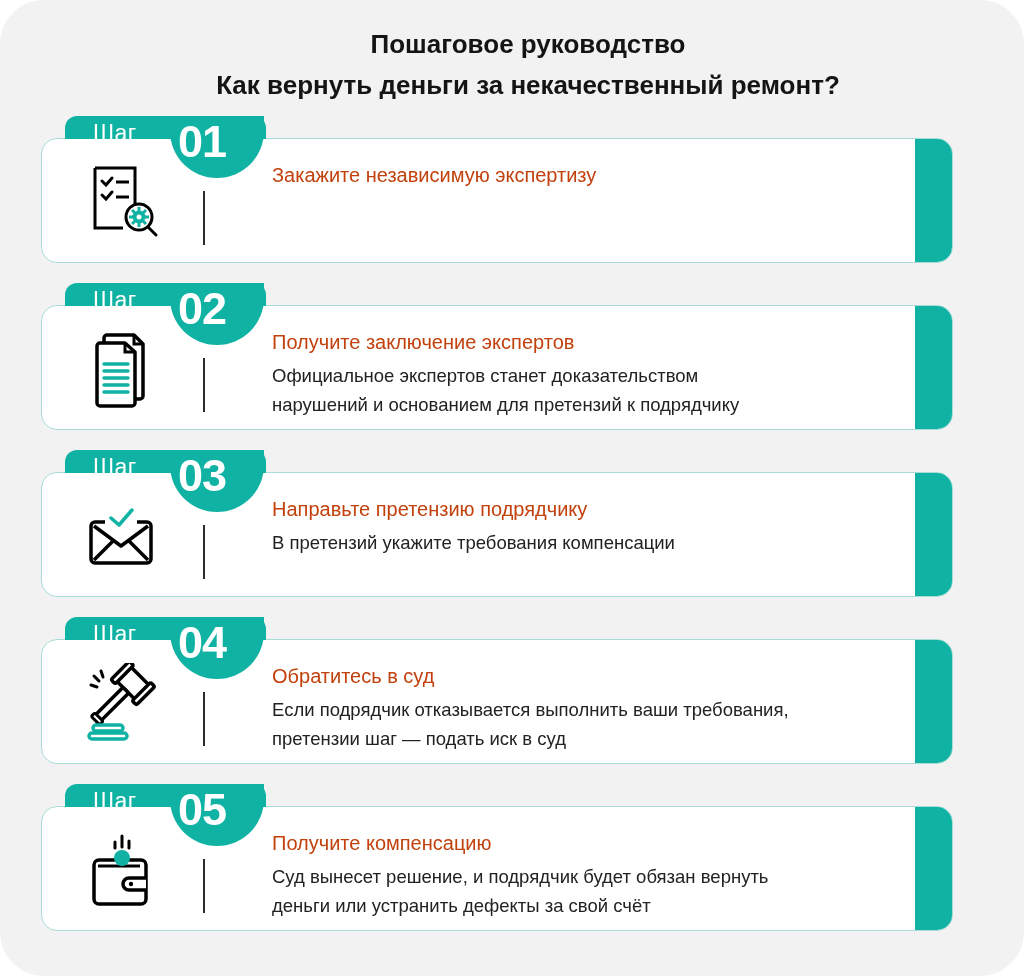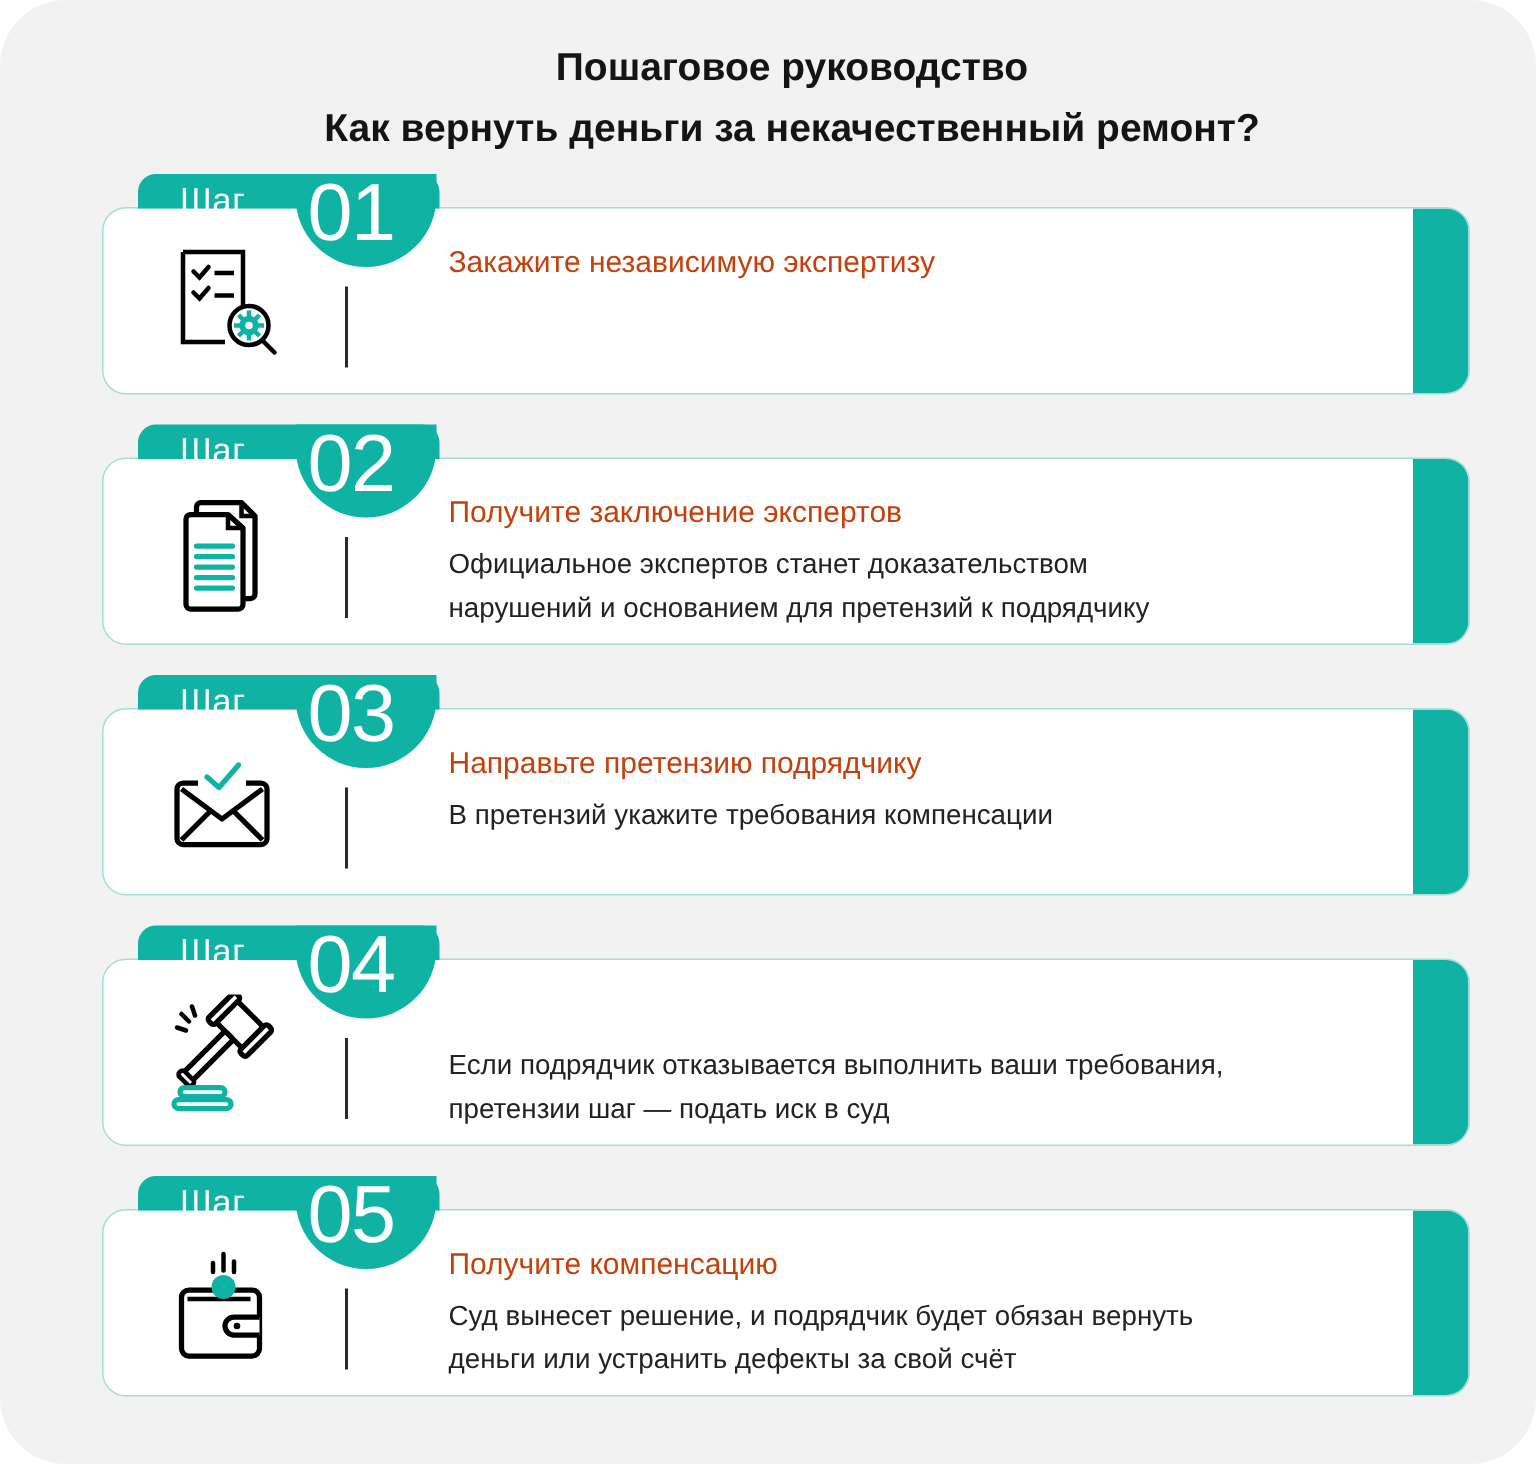--- a/index.html
+++ b/index.html
@@ -9,21 +9,21 @@
   }
   .page-bg {
     position: absolute; left: 0; top: 0; width: 1024px; height: 976px;
     background: #f2f2f2; border-radius: 44px;
   }
   .title {
     position: absolute; left: 16px; top: 24px; width: 1024px; text-align: center;
     font-weight: bold; font-size: 26px; line-height: 41px; color: #141414;
   }
   .title div { white-space: nowrap; }
-  .step { position: absolute; left: 68px; width: 912px; height: 125px; }
+  .step { position: absolute; left: 41px; width: 912px; height: 125px; }
   .card {
     position: absolute; left: 0; top: 0; width: 910px; height: 123px;
     background: #ffffff; border: 1px solid #a8dcd7; border-radius: 16px; overflow: hidden;
   }
   .card .accent {
     position: absolute; right: 0; top: 0; width: 37px; height: 100%;
     background: #10b3a3;
   }
   .tab {
     position: absolute; left: 24px; top: -22px; width: 201px; height: 23px;
@@ -31,22 +31,22 @@
   }
   .bulge {
     position: absolute; left: 129px; top: -22px; width: 94px; height: 62px;
     background: #10b3a3; border-radius: 0 0 47px 47px;
   }
   .tab-label {
     position: absolute; left: 52px; top: -20px; font-size: 23px; color: #ffffff;
     letter-spacing: 0.5px; line-height: 30px;
   }
   .tab-num {
-    position: absolute; left: 137px; top: -24px; font-size: 54px; color: #ffffff;
-    line-height: 56px; font-weight: normal; letter-spacing: -1px;
+    position: absolute; left: 137px; top: -24px; font-size: 45px; color: #ffffff;
+    line-height: 56px; font-weight: bold; letter-spacing: -1px;
   }
   .icon { position: absolute; left: 44px; top: 24px; width: 76px; height: 80px; }
   .divider {
     position: absolute; left: 162px; top: 53px; width: 2px; height: 54px; background: #2a2a2a;
   }
   .heading {
     position: absolute; left: 231px; top: 22px; font-size: 20px; color: #c2410c;
     white-space: nowrap; line-height: 30px;
   }
   .desc {
@@ -170,20 +170,21 @@
       <g stroke="#000" stroke-width="3" stroke-linecap="round">
         <line x1="6" y1="22" x2="12" y2="24"></line>
           <line x1="9" y1="13" x2="14" y2="18"></line>
           <line x1="16" y1="8" x2="18" y2="14"></line>
       </g>
       <rect x="8" y="62" width="30" height="6" rx="3" fill="none" stroke="#10b3a3" stroke-width="3.5"></rect>
       <rect x="4" y="70" width="38" height="6" rx="3" fill="none" stroke="#10b3a3" stroke-width="3.5"></rect>
     </svg>
   </div>
   <div class="divider"></div>
+  <div class="heading">Обратитесь в суд</div>
   <div class="desc">
     <div>Если подрядчик отказывается выполнить ваши требования,</div>
     <div>претензии шаг — подать иск в суд</div>
   </div>
 </div>
 
 <div class="step" style="top:806px;">
   <div class="card">
       <div class="accent"></div>
     </div>

